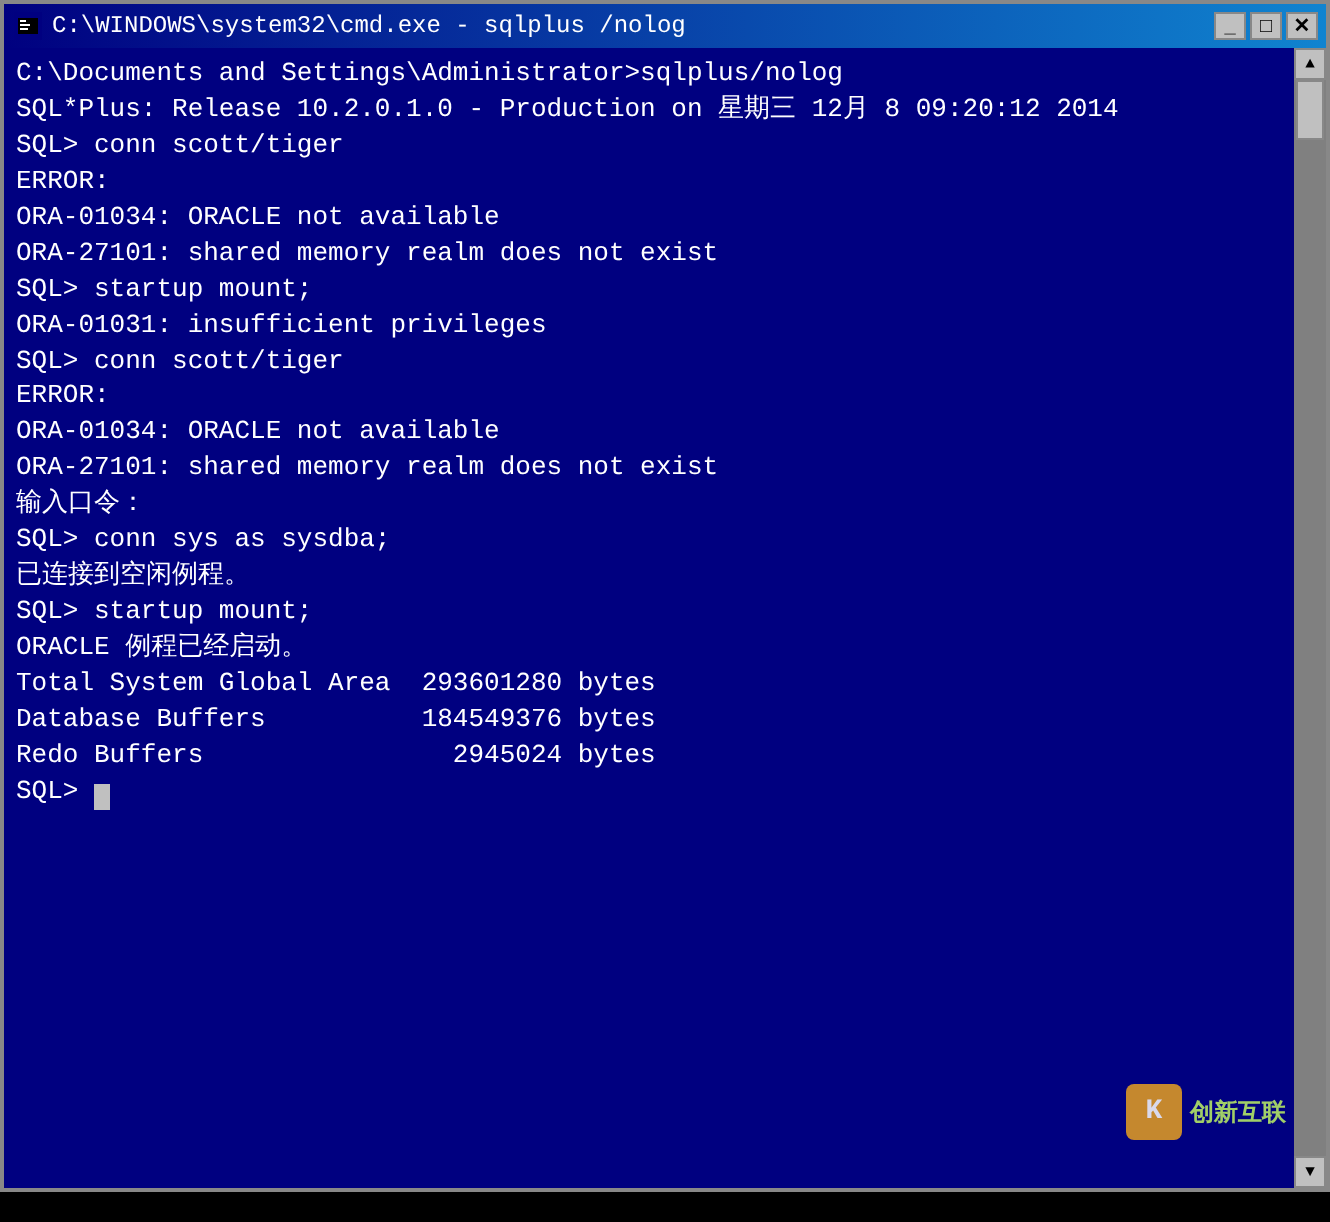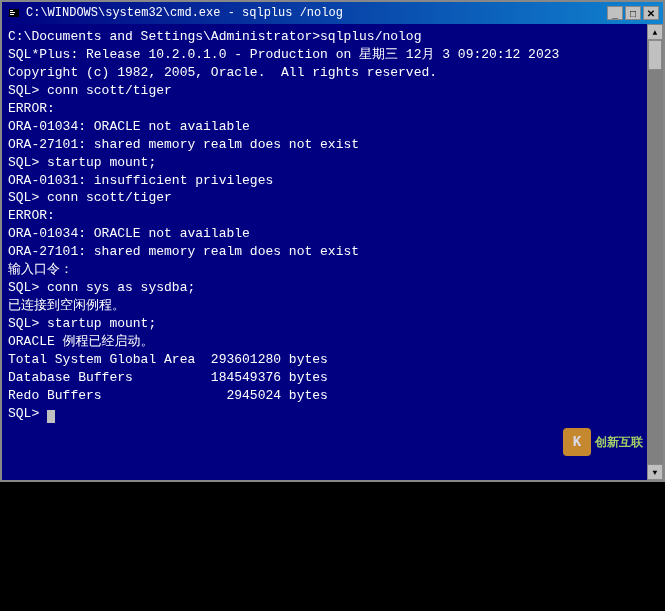--- a/index.html
+++ b/index.html
@@ -8,21 +8,21 @@
       height: 611px;
       background: #000;
       font-family: 'Courier New', Courier, monospace;
       font-size: 13px;
       color: #c0c0c0;
       overflow: hidden;
     }
 
     .window {
       width: 665px;
-      height: 482px;
+      height: 596px;
       display: flex;
       flex-direction: column;
       border: 2px solid #888;
     }
 
     .title-bar {
       background: linear-gradient(to right, #000080, #1084d0);
       height: 22px;
       display: flex;
       align-items: center;
@@ -200,23 +200,22 @@
       <div class="tb-btn">_</div>
       <div class="tb-btn">□</div>
       <div class="tb-btn" style="background:#c0c0c0;">✕</div>
     </div>
   </div>
 
   <div class="content-area">
     <div class="terminal-content" id="terminal-lines">
     <div class="line line-white">C:\Documents and Settings\Administrator&gt;sqlplus/nolog</div>
         <div class="line line-gray"></div>
-        <div class="line line-white">SQL*Plus: Release 10.2.0.1.0 - Production on 星期三 12月 3 09:20:12 2023</div>
-        <div class="line line-gray"></div>
-        <div class="line line-white">Copyright (c) 1982, 2005, Oracle.  All rights reserved.</div>
+        <div class="line line-white">SQL*Plus: Release 10.2.0.1.0 - Production on 星期三 12月 8 09:20:12 2014</div>
+        <div class="line line-gray"></div>
         <div class="line line-gray"></div>
         <div class="line line-white">SQL&gt; conn scott/tiger</div>
         <div class="line line-white">ERROR:</div>
         <div class="line line-white">ORA-01034: ORACLE not available</div>
         <div class="line line-white">ORA-27101: shared memory realm does not exist</div>
         <div class="line line-gray"></div>
         <div class="line line-white">SQL&gt; startup mount;</div>
         <div class="line line-white">ORA-01031: insufficient privileges</div>
         <div class="line line-white">SQL&gt; conn scott/tiger</div>
         <div class="line line-white">ERROR:</div>

